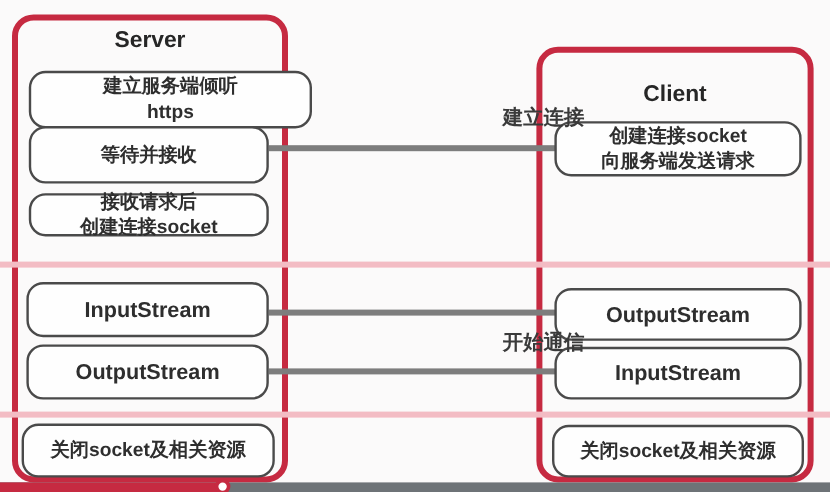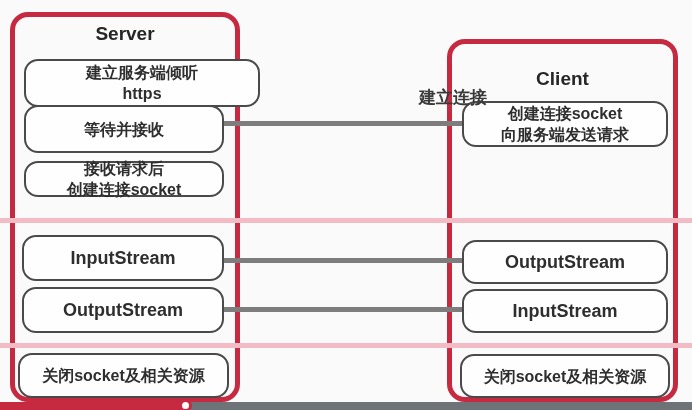--- a/index.html
+++ b/index.html
@@ -126,20 +126,21 @@
 <div class="stage">
 
   <div class="divider d1"></div>
   <div class="divider d2"></div>
 
   <div class="connector c1"></div>
   <div class="connector c2"></div>
   <div class="connector c3"></div>
 
   <div class="phase-label p1">建立连接</div>
+  <div class="phase-label p2">开始通信</div>
 
   <div class="endpoint server">
     <div class="endpoint-title">Server</div>
   </div>
 
   <div class="step" style="left:24px; top:59px; width:236px; height:48px;">
     <span>建立服务端倾听</span>
     <span>https</span>
   </div>
 

